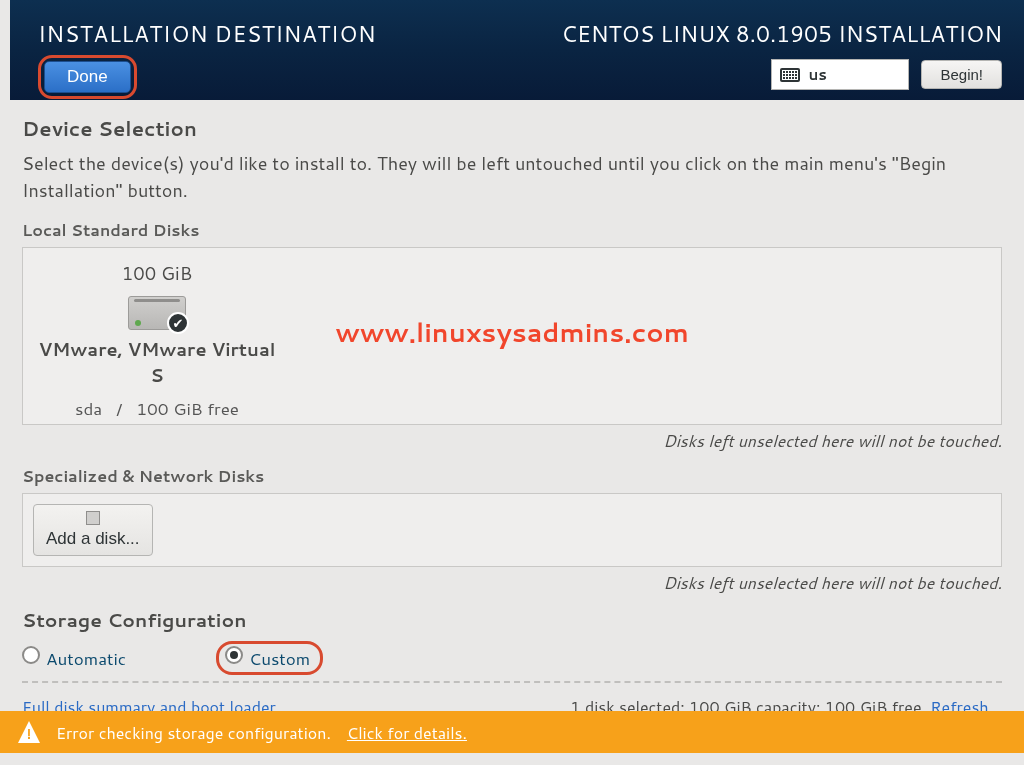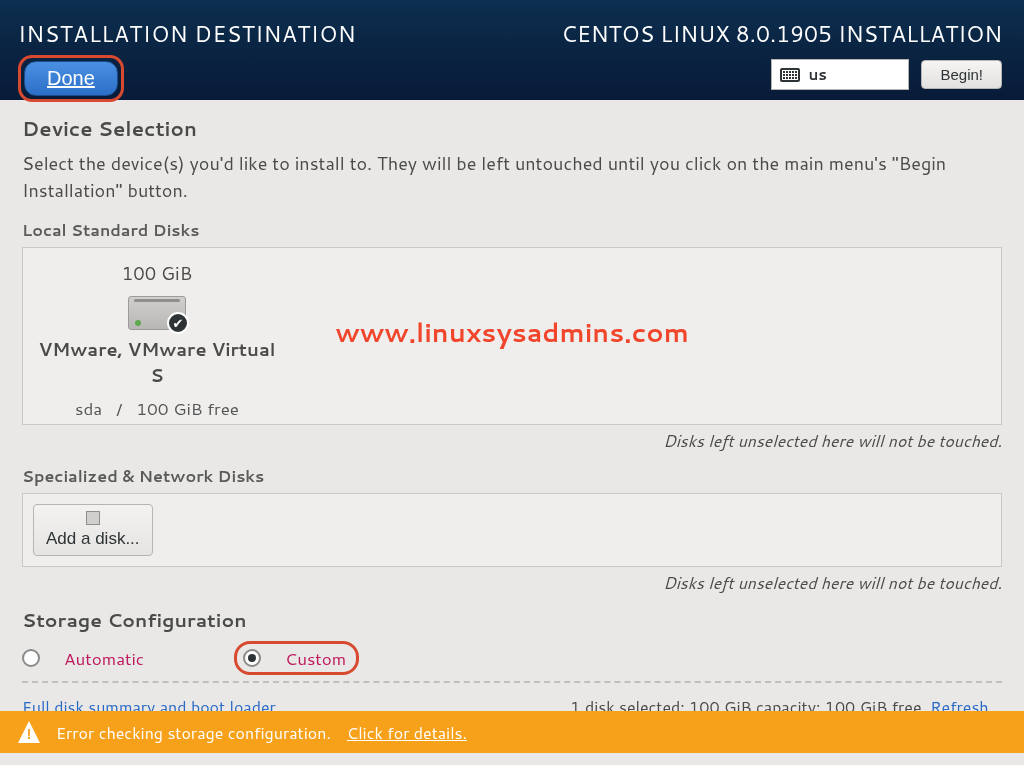--- a/index.html
+++ b/index.html
@@ -8,47 +8,47 @@
   height: 765px;
   font-family: "Cantarell", "DejaVu Sans", sans-serif;
   background: #e9e8e7;
   overflow: hidden;
   position: relative;
 }
 .header {
   height: 100px;
   background: linear-gradient(to bottom, #0d2f50 0%, #0a2442 50%, #081b38 100%);
   position: relative;
-  padding: 18px 22px 0 18px;
+  padding: 18px 22px 0 28px;
   display: flex;
   justify-content: space-between;
+  margin-left: 10px;
 }
 .header-left { display: flex; flex-direction: column; }
 .header-title {
   color: #ffffff;
   font-size: 22px;
   font-weight: 300;
   letter-spacing: 0.5px;
 }
 .done-wrap {
   margin-top: 6px;
   border: 3px solid #d84a2f;
   border-radius: 14px;
   padding: 3px;
   width: fit-content;
 }
 .done-btn {
   background: linear-gradient(to bottom, #4a90e2, #2b6fc7);
   color: #fff;
   border: 1px solid #1c4e8f;
-  border-radius: 12px;
+  border-radius: 5px;
   padding: 5px 22px;
-  font-size: 20px;
+  font-size: 17px;
   cursor: pointer;
-  text-decoration: underline;
 }
 .header-right {
   display: flex;
   flex-direction: column;
   align-items: flex-end;
   gap: 10px;
 }
 .product-title {
   color: #ffffff;
   font-size: 22px;
@@ -214,22 +214,22 @@
   position: relative;
 }
 .radio-row{
   display:flex;
   align-items:center;
   gap: 90px;
   border-bottom: 2px dashed #c0bfbd;
   padding-bottom: 6px;
 }
 .radio-lbl{
-  display:flex; align-items:center; gap:24px;
-  font-size:17px; color:#be185d;
+  display:flex; align-items:flex-start; gap:6px;
+  font-size:17px; color:#0c4a6e;
 }
 .radio-circle{
   width:18px; height:18px; border:2px solid #8b8a88;
   border-radius:50%;
   display:inline-flex; align-items:center; justify-content:center;
   background:#fff;
 }
 .radio-circle.sel::after{
   content:""; width:8px; height:8px; background:#2e3436; border-radius:50%;
 }

